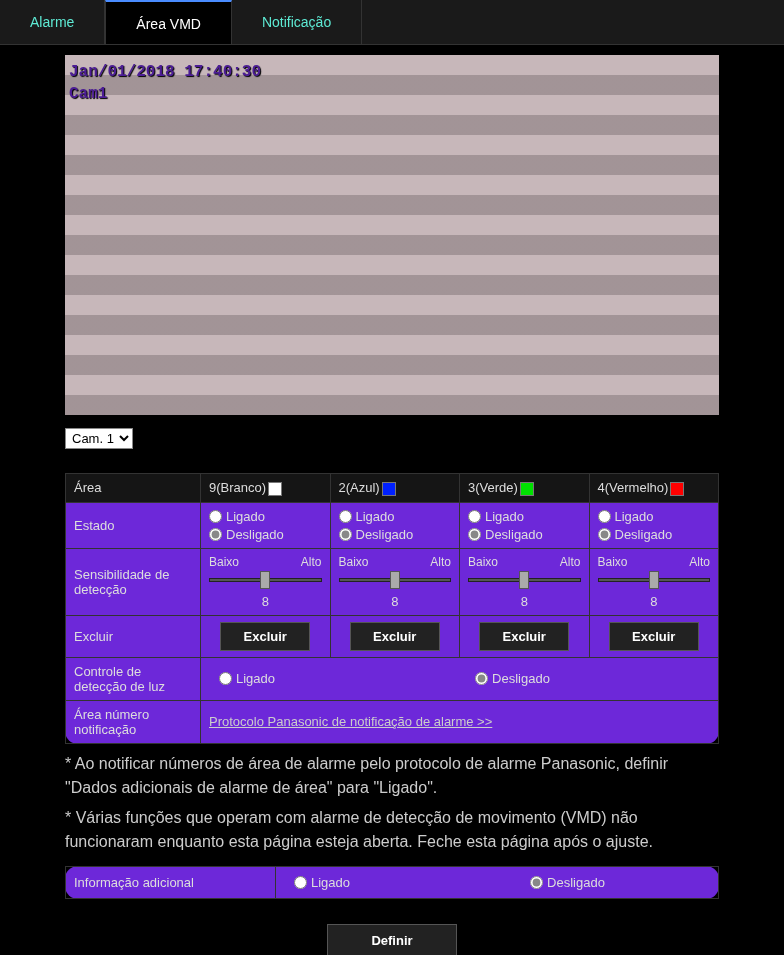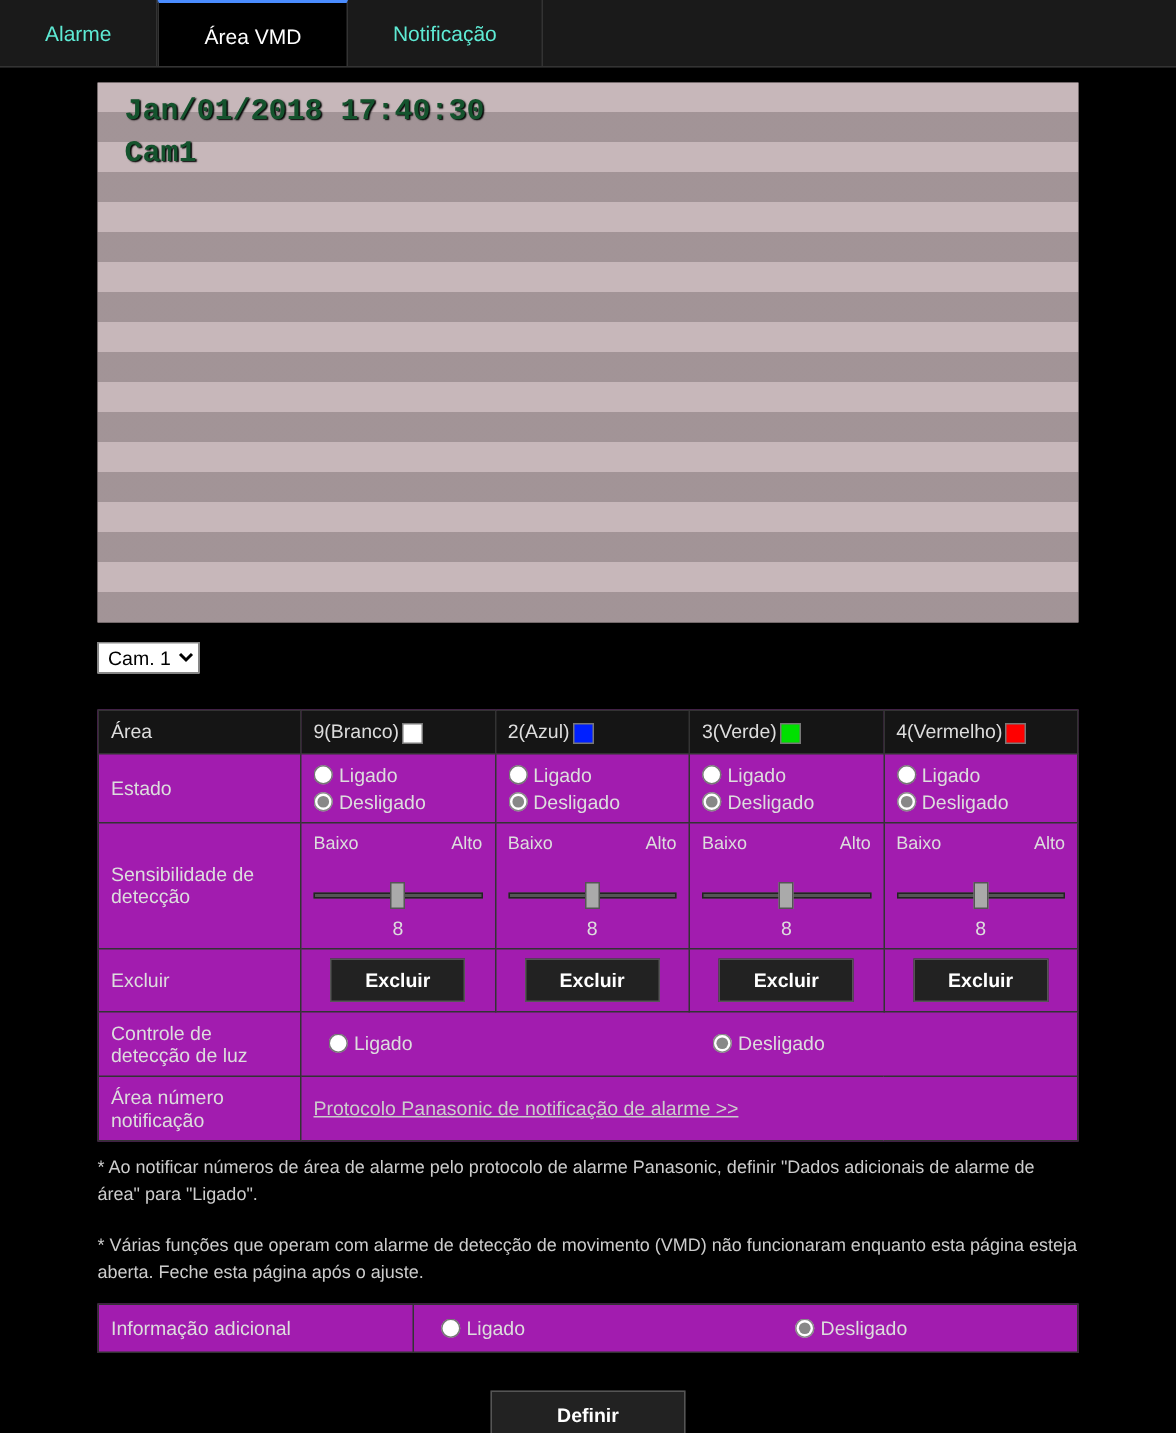--- a/index.html
+++ b/index.html
@@ -48,64 +48,65 @@
       #c9b9bc 0px,
       #c9b9bc 20px,
       #a09295 20px,
       #a09295 40px
     );
     opacity: 0.9;
   }
   .preview .overlay {
     position: absolute;
     top: 6px;
-    left: 18px;
-    color: #14532d;
+    left: 4px;
+    color: #4c1d95;
     font-family: "Courier New", monospace;
     font-weight: bold;
-    font-size: 20px;
+    font-size: 16px;
     text-shadow: 1px 1px 1px #000;
     z-index: 2;
     line-height: 1.4;
   }
   .content {
     padding: 8px 65px 20px 65px;
   }
   .cam-select {
     margin-bottom: 24px;
   }
   select {
     background: #fff;
     border: 1px solid #888;
     font-size: 13px;
     padding: 1px 2px;
   }
   table.grid {
     width: 100%;
     border-collapse: collapse;
-    background: #a21caf;
+    background: #6d28d9;
+    border-radius: 13px;
   }
   table.grid td, table.grid th {
     border: 1px solid #333;
     padding: 6px 8px;
     vertical-align: middle;
     text-align: left;
     color: #ddd;
     font-weight: normal;
   }
   table.grid th { background: #151515; }
   .area-header { text-align: center; }
   .swatch { display:inline-block; width:14px; height:14px; vertical-align:middle; margin-left:2px; border:1px solid #777;}
   .radio-col { display:flex; flex-direction:column; gap:3px; }
   .radio-row { display:flex; align-items:center; gap:30px; padding:2px 10px;}
   label.radio { display:flex; align-items:center; gap:4px; color:#ddd; }
   input[type=radio] { accent-color:#888; }
   .slider-cell { text-align:center; padding:4px 8px; }
   .slider-wrap { display:flex; align-items:center; gap:6px; }
-  .slider-labels { display:flex; justify-content:space-between; font-size:12px; margin-bottom:19px;}
+  .slider-labels { display:flex; justify-content:space-between; font-size:12px; margin-bottom:2px;}
   input[type=range] {
     width: 100%;
     appearance: none;
     height: 18px;
     background: transparent;
   }
   input[type=range]::-webkit-slider-runnable-track {
     height: 4px;
     background: #555;
     border: 1px solid #222;
@@ -132,21 +133,21 @@
     width: 90px;
     text-align:center;
   }
   .link {
     color: #ccc;
     text-decoration: underline;
     cursor: pointer;
   }
   .notes {
     padding: 8px 0 12px 0;
-    font-size: 12px;
+    font-size: 16px;
     color: #ccc;
     line-height: 1.5;
   }
   .section-title td {
     background: #151515;
     padding: 8px 10px;
   }
   .definir {
     text-align:center;
     padding: 25px 0 10px 0;
@@ -323,21 +324,21 @@
       <td class="detect-label">Área número notificação</td>
       <td colspan="4">
         <span class="link">Protocolo Panasonic de notificação de alarme &gt;&gt;</span>
       </td>
     </tr>
   </tbody>
     </table>
 
   <div class="notes">
     <div>* Ao notificar números de área de alarme pelo protocolo de alarme Panasonic, definir "Dados adicionais de alarme de área" para "Ligado".</div>
-    <div style="margin-top:16px">* Várias funções que operam com alarme de detecção de movimento (VMD) não funcionaram enquanto esta página esteja aberta. Feche esta página após o ajuste.</div>
+    <div style="margin-top:6px">* Várias funções que operam com alarme de detecção de movimento (VMD) não funcionaram enquanto esta página esteja aberta. Feche esta página após o ajuste.</div>
   </div>
 
   <table class="grid">
     <tbody>
     <tr>
       <td class="detect-label" style="width:210px">Informação adicional</td>
       <td>
         <div class="radio-row">
           <label class="radio">
                 <input type="radio" name="ai" style="">

